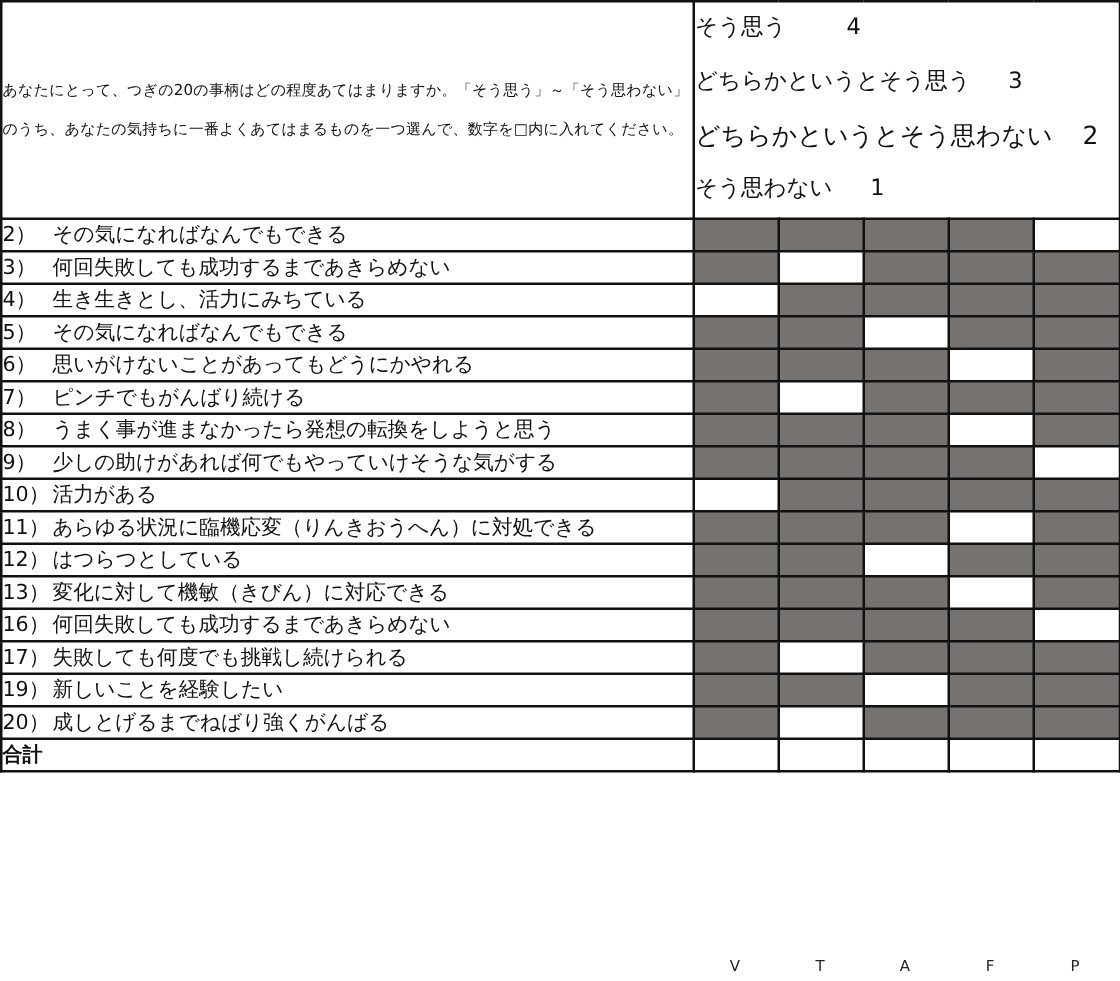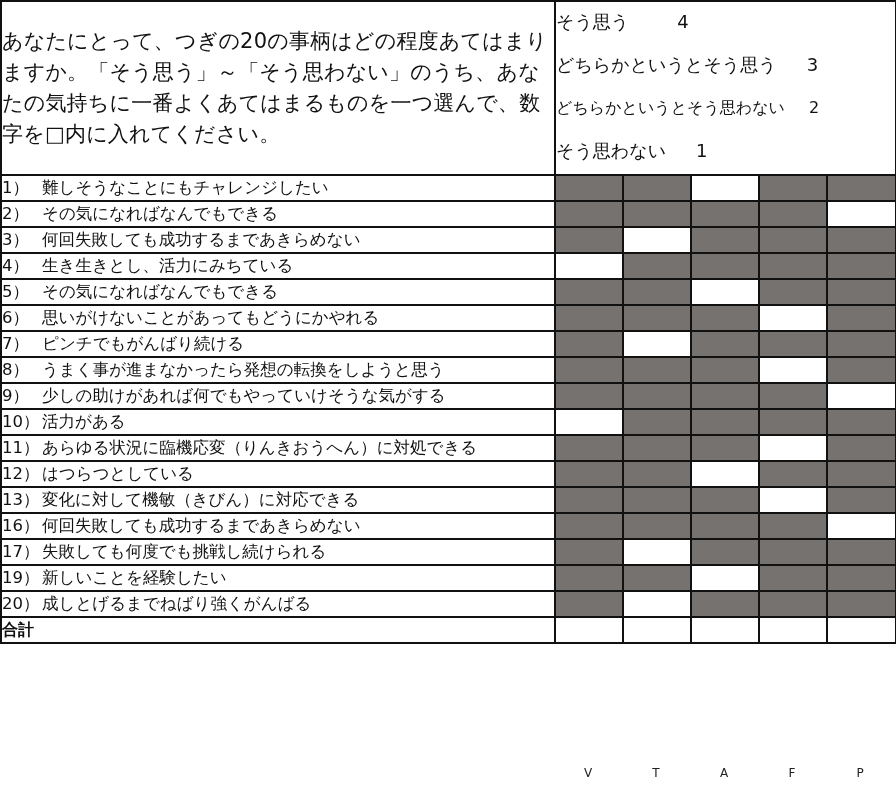--- a/index.html
+++ b/index.html
@@ -1,21 +1,21 @@
 <!DOCTYPE html>
 <html><head>
 <meta charset="utf-8">
 <style>
   html, body { margin: 0; padding: 0; background: #ffffff; }
   body { width: 896px; height: 785px; position: relative; overflow: hidden;
          font-family: "DejaVu Sans", "Liberation Sans", sans-serif; color: #111; }
   .sheet { position: absolute; left: 0; top: 0; width: 895px; }
   table.grid { border-collapse: collapse; table-layout: fixed; width: 895px; }
   table.grid td { border: 2px solid #111; padding: 0; }
-  td.instr { height: 168px; vertical-align: middle; padding: 0 6px 0 6px; font-size: 21px; line-height: 31px; letter-spacing: 0.2px; }
+  td.instr { height: 168px; vertical-align: middle; padding: 0 6px 0 6px; font-size: 12px; line-height: 31px; letter-spacing: 0.2px; }
   td.legend { vertical-align: top; padding: 2px 6px 0 6px; }
   .legend-line { height: 43px; line-height: 40px; font-size: 18px; white-space: nowrap; }
   .legend-line .num { display: inline-block; margin-left: 30px; }
   td.item { height: 24px; font-size: 16.5px; line-height: 24px; padding-left: 5px; white-space: nowrap; overflow: hidden; }
   td.item .no { display: inline-block; width: 40px; }
   td.cell { width: 64px; }
   td.cell.shaded { background: #767270; }
   td.cell.open { background: #ffffff; }
   td.total-label { height: 24px; font-size: 16px; font-weight: bold; padding-left: 4px; line-height: 24px; margin-top: 30px; }
   .col-letters { position: absolute; top: 766px; left: 554px; width: 340px; display: flex; }
@@ -33,32 +33,24 @@
         <col style="width:68px">
         <col style="width:68px">
         <col style="width:69px">
     </colgroup>
     <tbody id="tbody">
       <tr>
         <td class="instr">あなたにとって、つぎの20の事柄はどの程度あてはまりますか。「そう思う」～「そう思わない」のうち、あなたの気持ちに一番よくあてはまるものを一つ選んで、数字を□内に入れてください。</td>
         <td class="legend" colspan="5">
           <div class="legend-line"><span>そう思う</span><span class="num" style="margin-left:48px">4</span></div>
           <div class="legend-line"><span>どちらかというとそう思う</span><span class="num">3</span></div>
-          <div class="legend-line" style="font-size:16px"><span>どちらかというとそう思わない</span><span class="num" style="margin-left:24px">2</span></div>
+          <div class="legend-line" style="font-size:20px"><span>どちらかというとそう思わない</span><span class="num" style="margin-left:24px">2</span></div>
           <div class="legend-line"><span>そう思わない</span><span class="num">1</span></div>
         </td>
       </tr>
-    <tr>
-          <td class="item"><span class="no">1）</span><span>難しそうなことにもチャレンジしたい</span></td>
-          <td class="cell shaded"></td>
-          <td class="cell shaded"></td>
-          <td class="cell open"></td>
-          <td class="cell shaded"></td>
-          <td class="cell shaded"></td>
-        </tr>
         <tr>
           <td class="item"><span class="no">2）</span><span>その気になればなんでもできる</span></td>
           <td class="cell shaded"></td>
           <td class="cell shaded"></td>
           <td class="cell shaded"></td>
           <td class="cell shaded"></td>
           <td class="cell open"></td>
         </tr>
         <tr>
           <td class="item"><span class="no">3）</span><span>何回失敗しても成功するまであきらめない</span></td>

